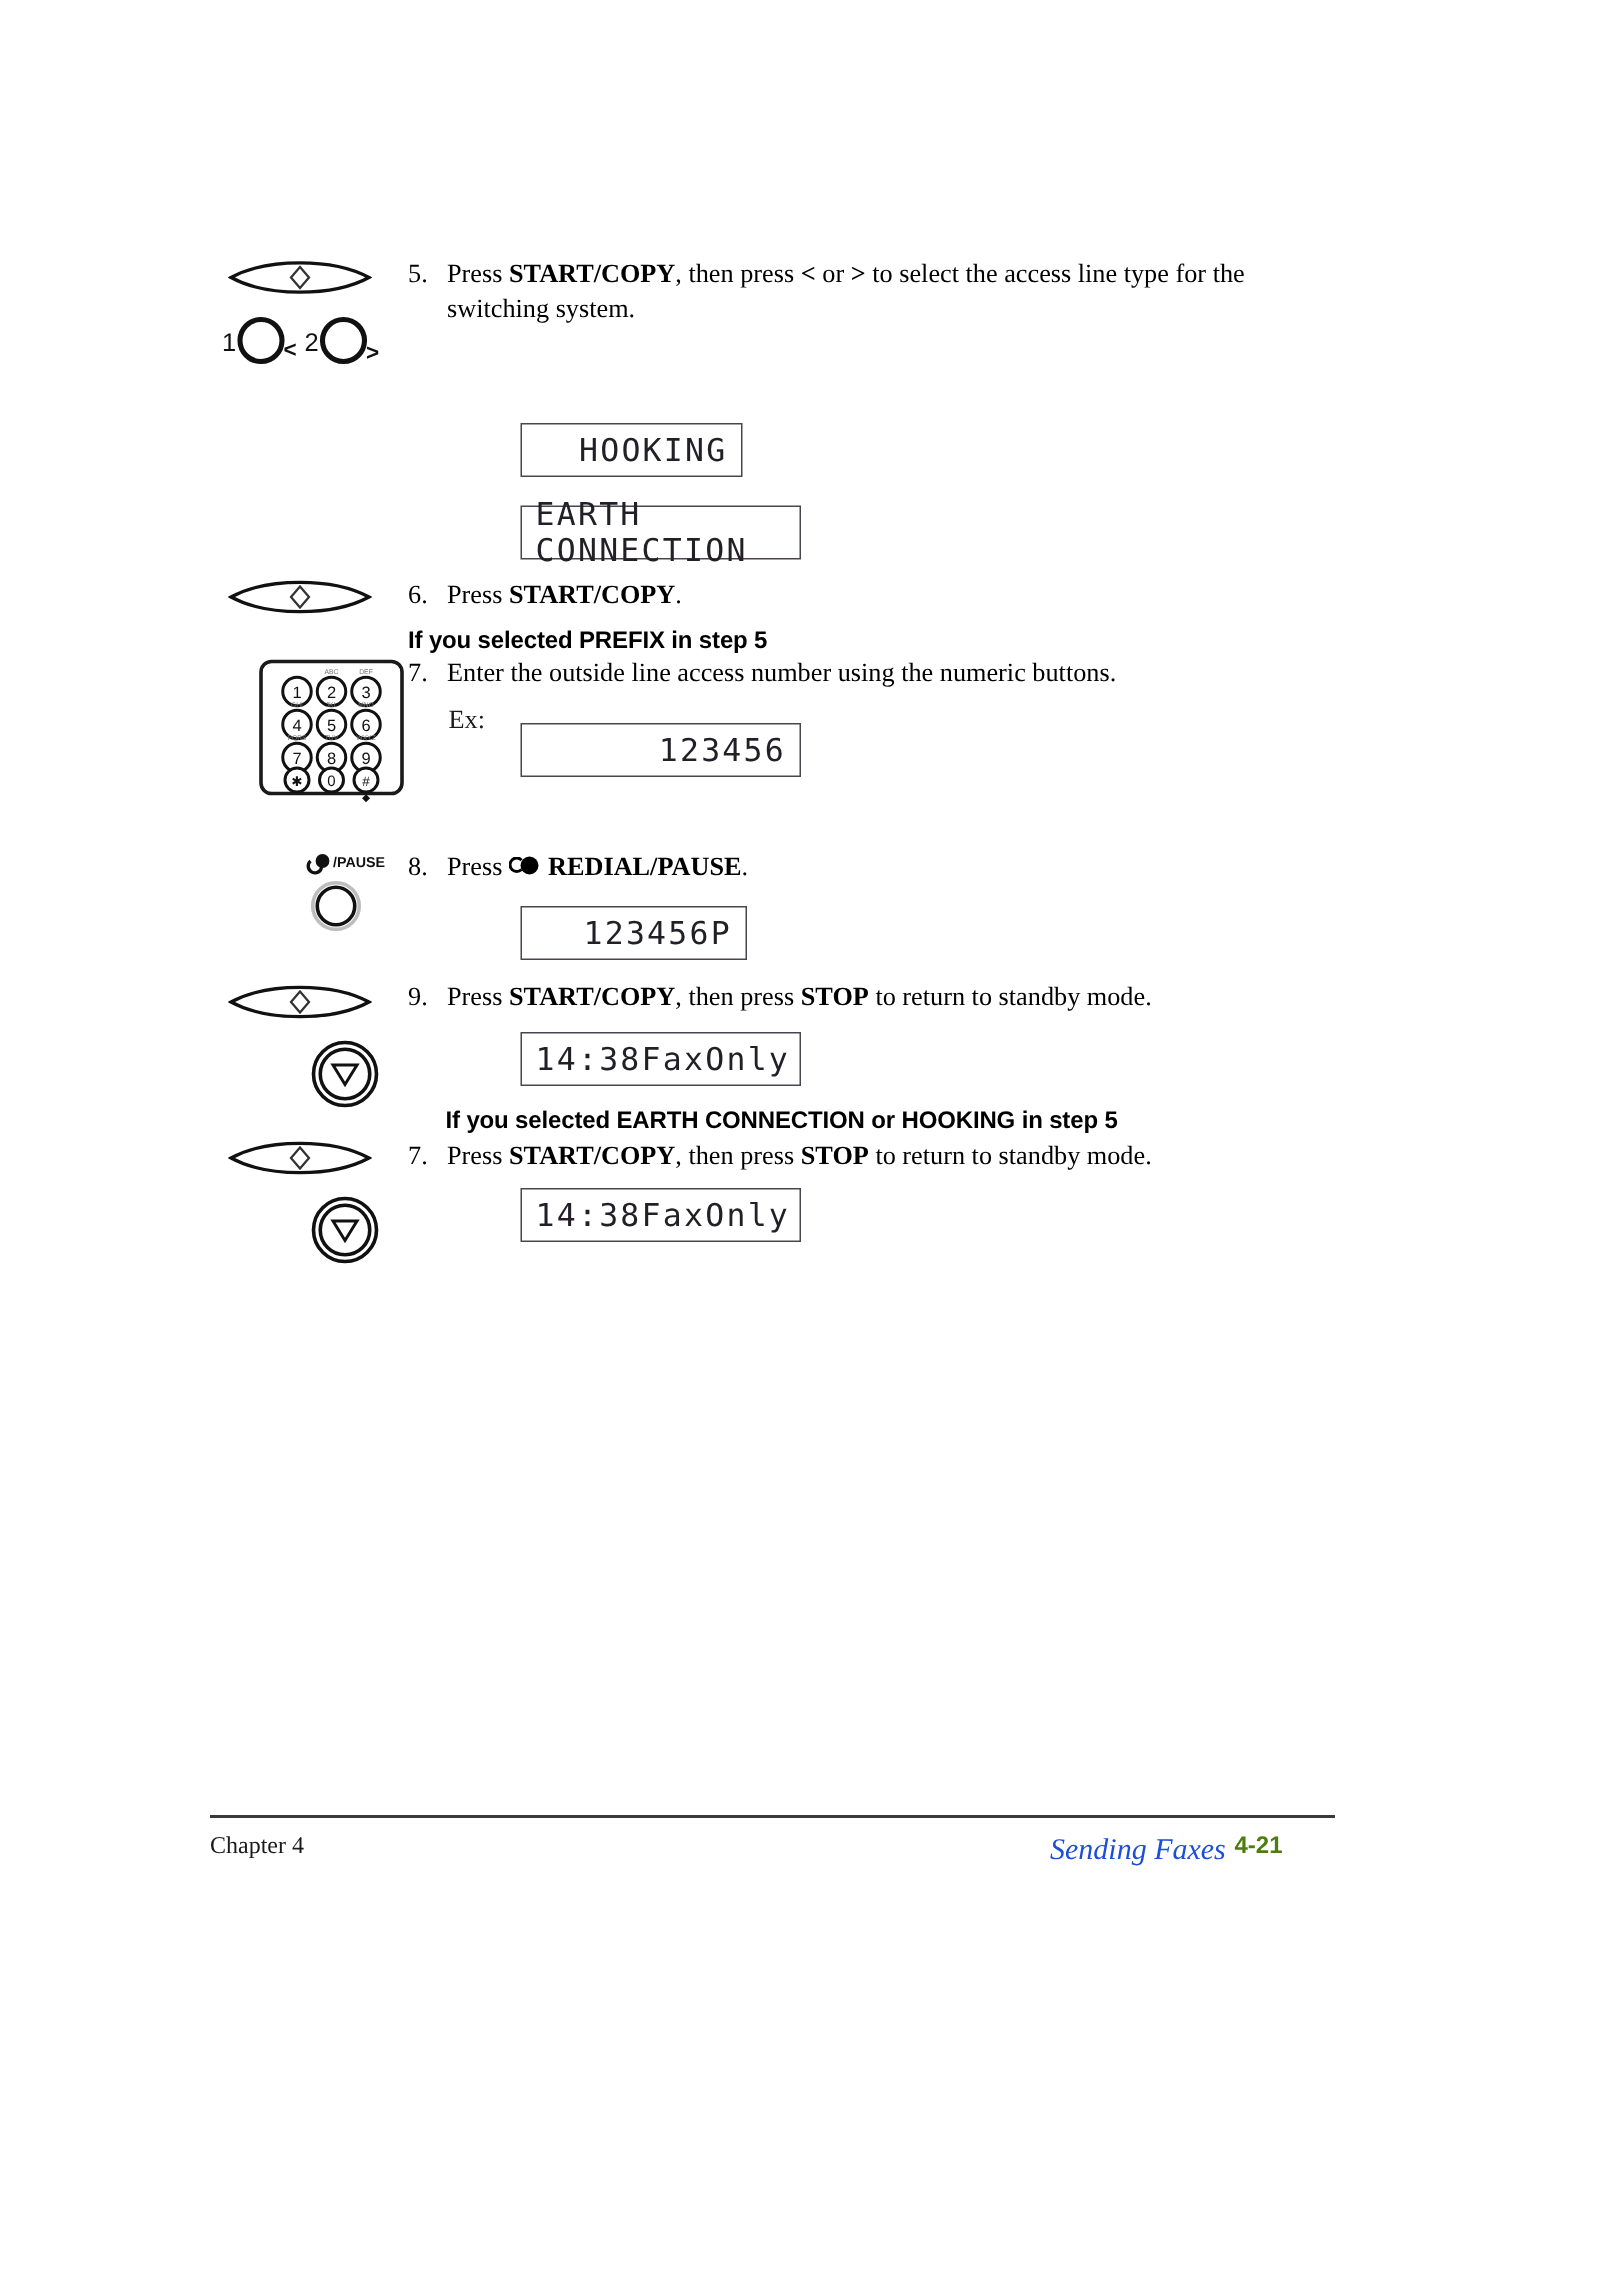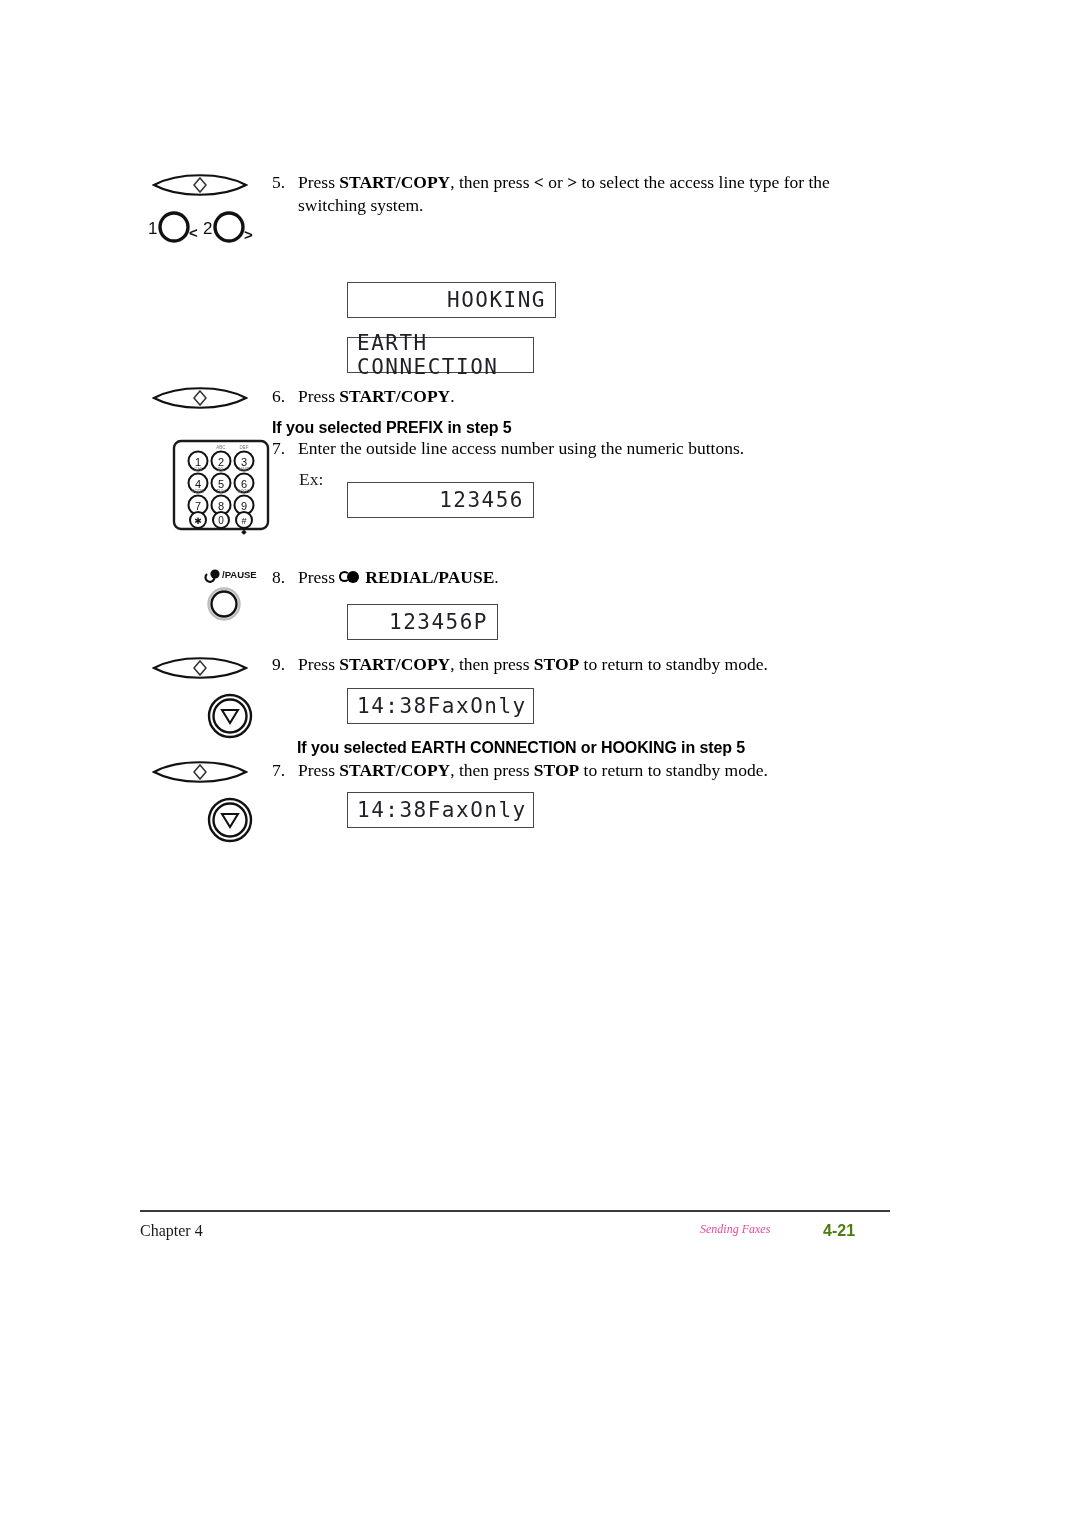--- a/index.html
+++ b/index.html
@@ -109,22 +109,22 @@
   .footer-left {
     position: absolute;
     font-family: "Liberation Serif", serif;
     font-size: 16px;
     color: #1a1a1a;
   }
   .footer-right {
     position: absolute;
     font-family: "Liberation Serif", serif;
     font-style: italic;
-    font-size: 12px;
-    color: #ec4899;
+    font-size: 20px;
+    color: #1d4ed8;
   }
   .footer-page {
     position: absolute;
     font-family: "Liberation Sans", sans-serif;
     font-weight: bold;
     font-size: 16px;
     color: #4d7c0f;
   }
 
   
@@ -174,21 +174,21 @@
       <text x="98" y="33" font-family="Liberation Sans, sans-serif" font-size="15" font-weight="bold" fill="#111">&gt;</text>
     </svg>
   </div>
 
   <div class="step" style="left:272px; top:171px; width:600px;">
     <span class="step-num">5.</span>
     <span class="step-body"><span>Press </span><b class="bold">START/COPY</b><span>, then press </span><b class="bold">&lt;</b><span> or </span><b class="bold">&gt;</b><span> to select the access line type for the switching system.</span></span>
   </div>
 
 
-  <div class="lcd right" style="left:347px; top:282px; width:209px;">
+  <div class="lcd right" style="left:347px; top:282px; width:148px;">
     <span>HOOKING</span>
   </div>
 
   <div class="lcd fill" style="left:347px; top:337px; width:187px;align-items:center;">
     <span>EARTH CONNECTION</span>
   </div>
 
   <div class="icon-wrap" style="left:152px; top:383px;">
     <svg width="96" height="30" viewBox="0 0 96 30" aria-hidden="true">
       <path d="M2 15 C 26 2, 70 2, 94 15 C 70 28, 26 28, 2 15 Z" fill="#ffffff" stroke="#111111" stroke-width="2.2"></path>

